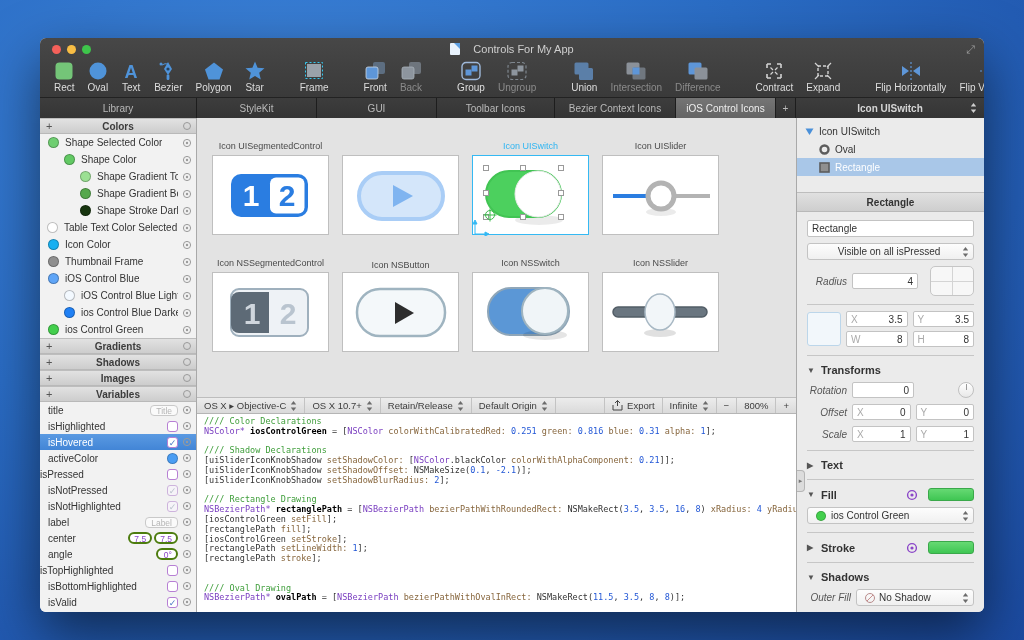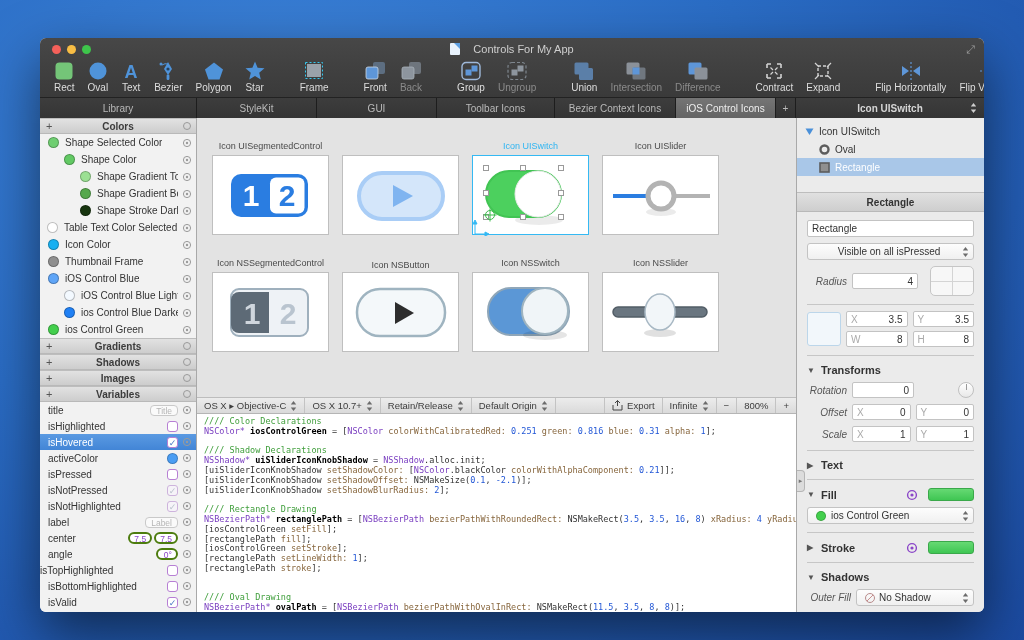--- a/index.html
+++ b/index.html
@@ -564,21 +564,21 @@
         <div class="lib-row var" style="padding-left: 8px;">
           <span class="rowlabel">activeColor</span>
           <span class="vdot" style="background: rgb(74, 157, 243);"></span>
           <span class="target" style="display: inline-flex; align-items: center;">
             <svg width="10" height="10">
               <circle cx="5" cy="5" r="3.6" fill="none" stroke="#9a9a9a"></circle>
               <circle cx="5" cy="5" r="1.2" fill="#9a9a9a"></circle>
             </svg>
           </span>
         </div>
-        <div class="lib-row var" style="padding-left: 8px;">
+        <div class="lib-row var" style="">
           <span class="rowlabel">isPressed</span>
           <span class="cbox"></span>
           <span class="target" style="display: inline-flex; align-items: center;">
             <svg width="10" height="10">
               <circle cx="5" cy="5" r="3.6" fill="none" stroke="#9a9a9a"></circle>
               <circle cx="5" cy="5" r="1.2" fill="#9a9a9a"></circle>
             </svg>
           </span>
         </div>
         <div class="lib-row var" style="padding-left: 8px;">
@@ -802,21 +802,20 @@
           <div class="cb-item right">−</div>
           <div class="cb-item right">800%</div>
           <div class="cb-item right">+</div>
         </div>
 
       <div class="codeview" id="codeview">
           <div class="codeline"><span class="seg-c">//// Color Declarations</span></div>
           <div class="codeline"><span class="seg-t">NSColor*</span><span class="seg-p"> </span><span class="seg-b">iosControlGreen</span><span class="seg-p"> = [</span><span class="seg-t">NSColor</span><span class="seg-p"> </span><span class="seg-s">colorWithCalibratedRed: </span><span class="seg-n">0.251</span><span class="seg-p"> </span><span class="seg-s">green: </span><span class="seg-n">0.816</span><span class="seg-p"> </span><span class="seg-s">blue: </span><span class="seg-n">0.31</span><span class="seg-p"> </span><span class="seg-s">alpha: </span><span class="seg-n">1</span><span class="seg-p">];</span></div>
           <div class="codeline">&nbsp;</div>
           <div class="codeline"><span class="seg-c">//// Shadow Declarations</span></div>
-          <div class="codeline"><span class="seg-t">NSShadow*</span><span class="seg-p"> </span><span class="seg-b">uiSliderIconKnobShadow</span><span class="seg-p"> = </span><span class="seg-t">NSShadow</span><span class="seg-p">.alloc.init;</span></div>
           <div class="codeline"><span class="seg-p">[uiSliderIconKnobShadow </span><span class="seg-s">setShadowColor: </span><span class="seg-p">[</span><span class="seg-t">NSColor</span><span class="seg-p">.blackColor </span><span class="seg-s">colorWithAlphaComponent: </span><span class="seg-n">0.21</span><span class="seg-p">]];</span></div>
           <div class="codeline"><span class="seg-p">[uiSliderIconKnobShadow </span><span class="seg-s">setShadowOffset: </span><span class="seg-p">NSMakeSize(</span><span class="seg-n">0.1</span><span class="seg-p">, </span><span class="seg-n">-2.1</span><span class="seg-p">)];</span></div>
           <div class="codeline"><span class="seg-p">[uiSliderIconKnobShadow </span><span class="seg-s">setShadowBlurRadius: </span><span class="seg-n">2</span><span class="seg-p">];</span></div>
           <div class="codeline">&nbsp;</div>
           <div class="codeline"><span class="seg-c">//// Rectangle Drawing</span></div>
           <div class="codeline"><span class="seg-t">NSBezierPath*</span><span class="seg-p"> </span><span class="seg-b">rectanglePath</span><span class="seg-p"> = [</span><span class="seg-t">NSBezierPath</span><span class="seg-p"> </span><span class="seg-s">bezierPathWithRoundedRect: </span><span class="seg-p">NSMakeRect(</span><span class="seg-n">3.5</span><span class="seg-p">, </span><span class="seg-n">3.5</span><span class="seg-p">, </span><span class="seg-n">16</span><span class="seg-p">, </span><span class="seg-n">8</span><span class="seg-p">) </span><span class="seg-s">xRadius: </span><span class="seg-n">4</span><span class="seg-p"> </span><span class="seg-s">yRadius: </span></div>
           <div class="codeline"><span class="seg-p">[iosControlGreen </span><span class="seg-s">setFill</span><span class="seg-p">];</span></div>
           <div class="codeline"><span class="seg-p">[rectanglePath </span><span class="seg-s">fill</span><span class="seg-p">];</span></div>
           <div class="codeline"><span class="seg-p">[iosControlGreen </span><span class="seg-s">setStroke</span><span class="seg-p">];</span></div>
           <div class="codeline"><span class="seg-p">[rectanglePath </span><span class="seg-s">setLineWidth: </span><span class="seg-n">1</span><span class="seg-p">];</span></div>

